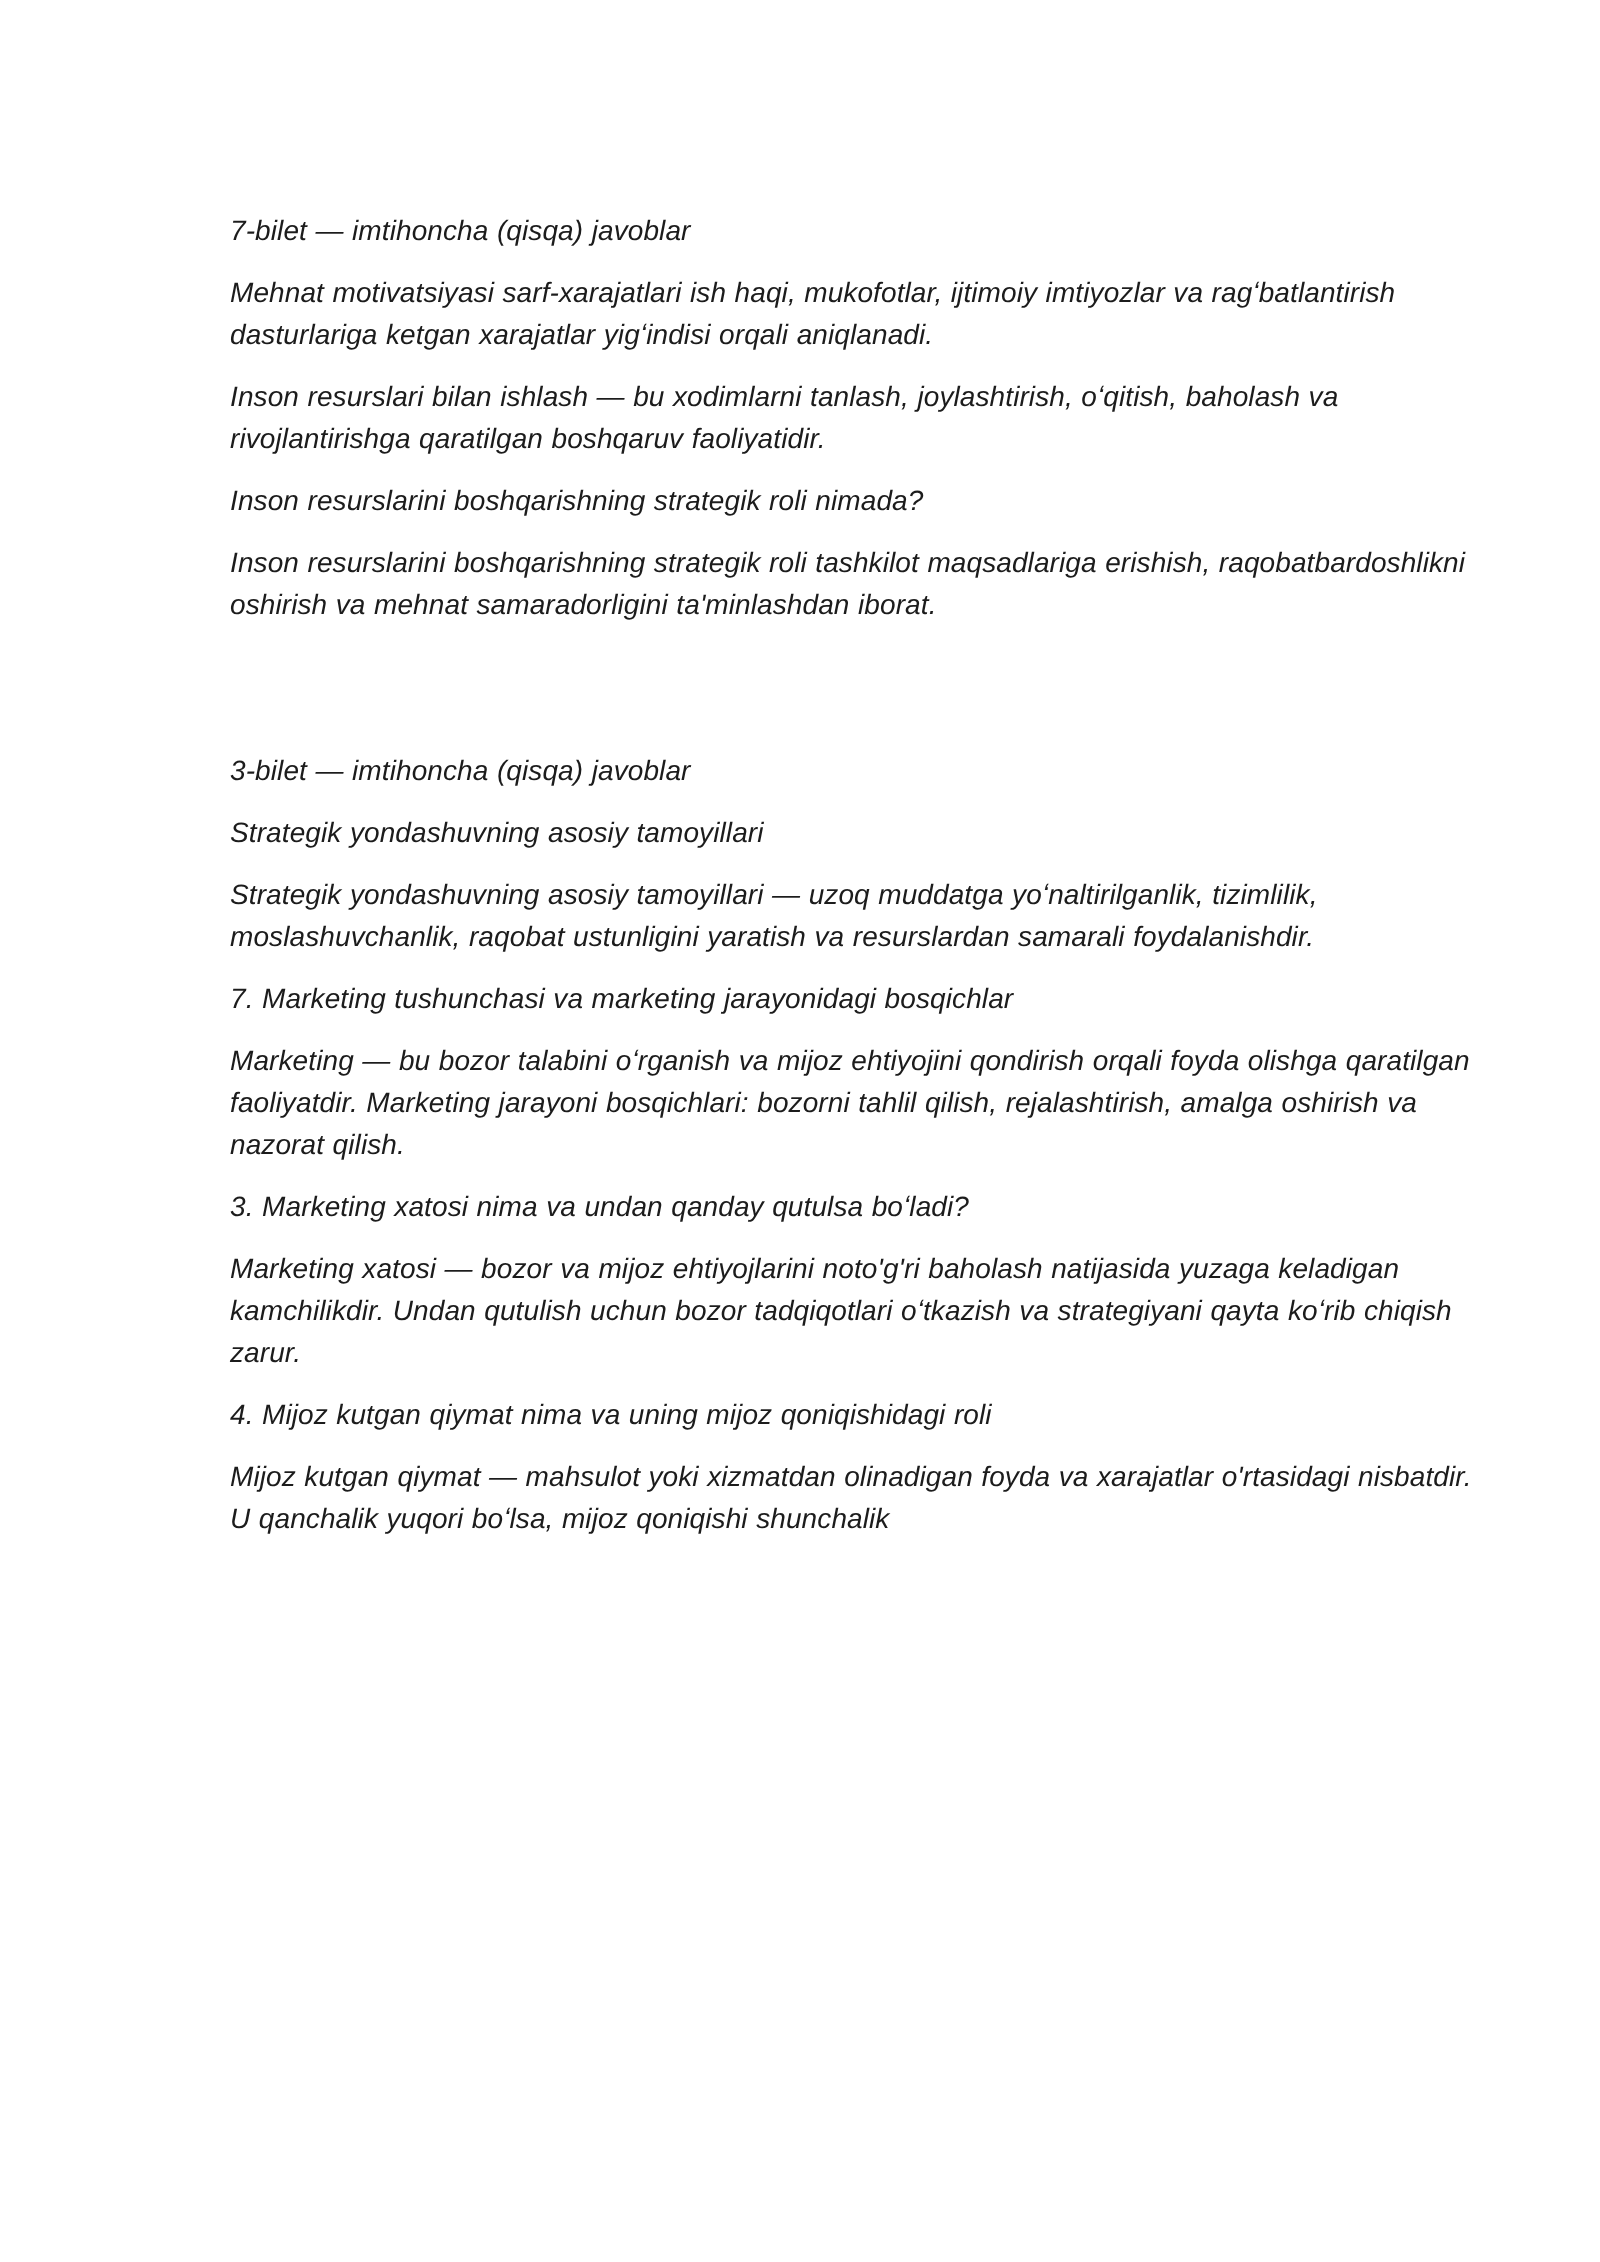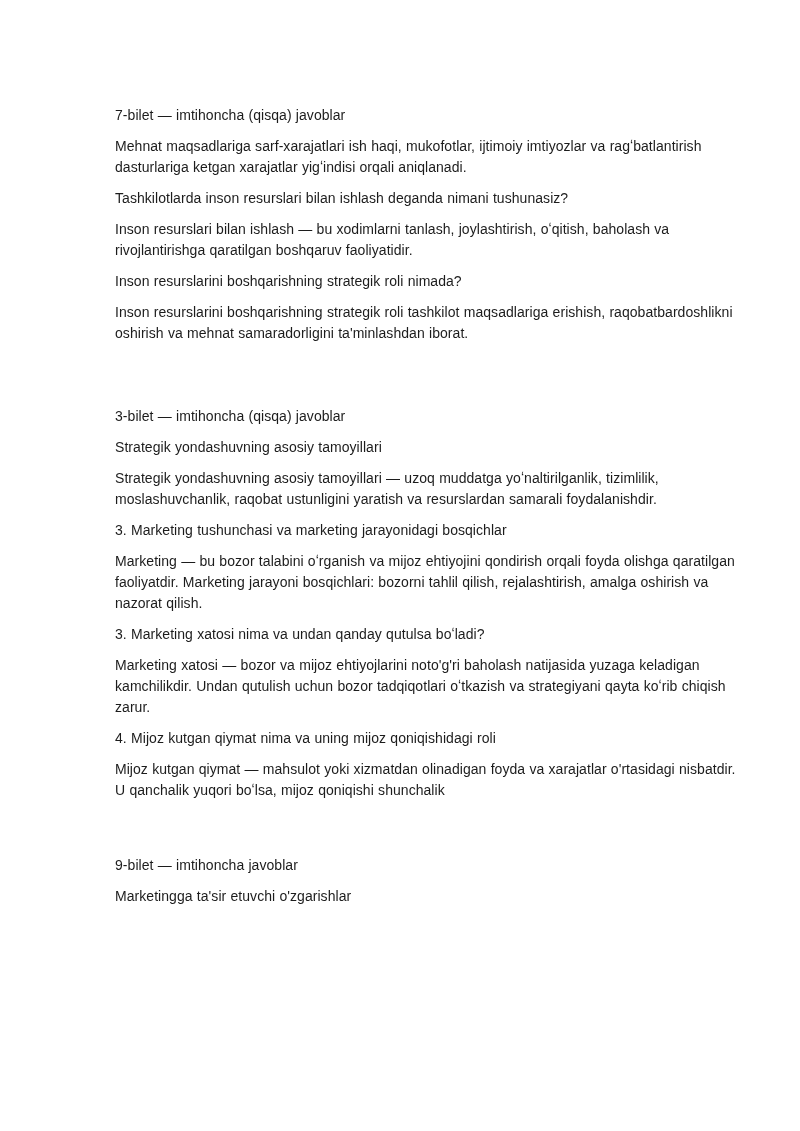--- a/index.html
+++ b/index.html
@@ -21,52 +21,48 @@
     color: #1c1c1c;
     overflow: hidden;
   }
   .doc-section { display: block; }
   .doc-section p {
     margin: 0 0 10px 0;
     padding: 0;
     font-weight: 400;
     letter-spacing: 0.05px;
     word-spacing: 0.3px;
+    font-style: italic;
   }
   .gap-large { height: 52px; }
   .gap-medium { height: 44px; }
 </style>
 </head>
 <body>
 
 <div class="page">
 
   <div class="doc-section">
     <p>7-bilet — imtihoncha (qisqa) javoblar</p>
-    <p>Mehnat maqsadlariga sarf-xarajatlari ish haqi, mukofotlar, ijtimoiy imtiyozlar va ragʻbatlantirish dasturlariga ketgan xarajatlar yigʻindisi orqali aniqlanadi.</p>
-    <p>Tashkilotlarda inson resurslari bilan ishlash deganda nimani tushunasiz?</p>
+    <p>Mehnat motivatsiyasi sarf-xarajatlari ish haqi, mukofotlar, ijtimoiy imtiyozlar va ragʻbatlantirish dasturlariga ketgan xarajatlar yigʻindisi orqali aniqlanadi.</p>
     <p>Inson resurslari bilan ishlash — bu xodimlarni tanlash, joylashtirish, oʻqitish, baholash va rivojlantirishga qaratilgan boshqaruv faoliyatidir.</p>
     <p>Inson resurslarini boshqarishning strategik roli nimada?</p>
     <p>Inson resurslarini boshqarishning strategik roli tashkilot maqsadlariga erishish, raqobatbardoshlikni oshirish va mehnat samaradorligini ta'minlashdan iborat.</p>
   </div>
 
   <div class="gap-large"></div>
 
   <div class="doc-section">
     <p>3-bilet — imtihoncha (qisqa) javoblar</p>
     <p>Strategik yondashuvning asosiy tamoyillari</p>
     <p>Strategik yondashuvning asosiy tamoyillari — uzoq muddatga yoʻnaltirilganlik, tizimlilik, moslashuvchanlik, raqobat ustunligini yaratish va resurslardan samarali foydalanishdir.</p>
-    <p>3. Marketing tushunchasi va marketing jarayonidagi bosqichlar</p>
+    <p>7. Marketing tushunchasi va marketing jarayonidagi bosqichlar</p>
     <p>Marketing — bu bozor talabini oʻrganish va mijoz ehtiyojini qondirish orqali foyda olishga qaratilgan faoliyatdir. Marketing jarayoni bosqichlari: bozorni tahlil qilish, rejalashtirish, amalga oshirish va nazorat qilish.</p>
     <p>3. Marketing xatosi nima va undan qanday qutulsa boʻladi?</p>
     <p>Marketing xatosi — bozor va mijoz ehtiyojlarini noto'g'ri baholash natijasida yuzaga keladigan kamchilikdir. Undan qutulish uchun bozor tadqiqotlari oʻtkazish va strategiyani qayta koʻrib chiqish zarur.</p>
     <p>4. Mijoz kutgan qiymat nima va uning mijoz qoniqishidagi roli</p>
     <p>Mijoz kutgan qiymat — mahsulot yoki xizmatdan olinadigan foyda va xarajatlar o'rtasidagi nisbatdir. U qanchalik yuqori boʻlsa, mijoz qoniqishi shunchalik</p>
   </div>
 
   <div class="gap-medium"></div>
 
-  <div class="doc-section">
-    <p>9-bilet — imtihoncha javoblar</p>
-    <p>Marketingga ta'sir etuvchi o'zgarishlar</p>
-  </div>
 
 </div>
 
 </body></html>

